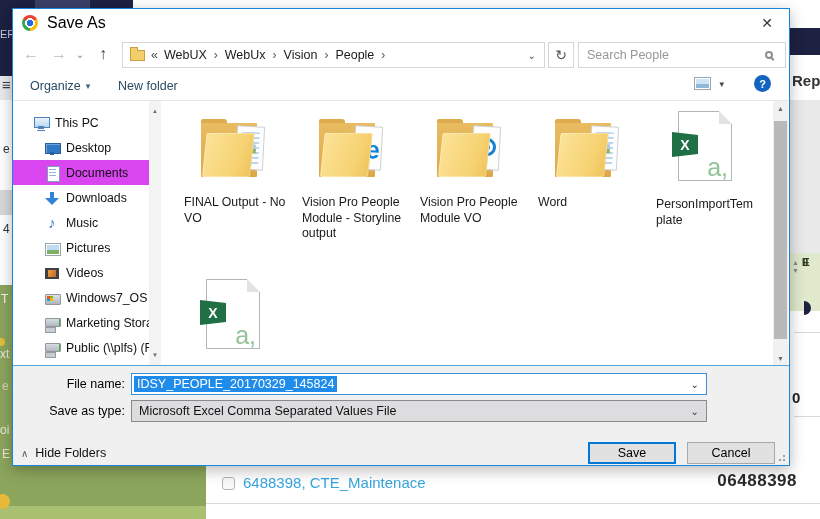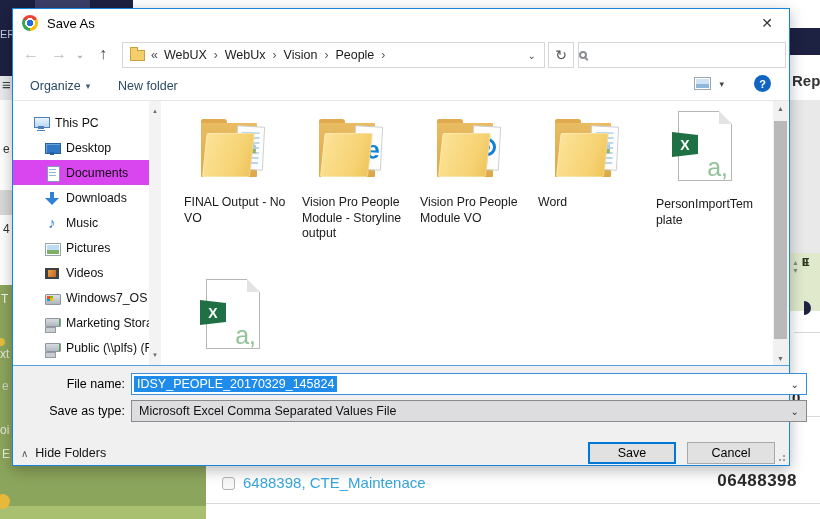--- a/index.html
+++ b/index.html
@@ -53,21 +53,21 @@
   .bb-num { right:23px; top:5px; font-size:17px; font-weight:bold; color:#2a2a2a; letter-spacing:.5px; }
 
   
   .dialog { position:absolute; left:12px; top:8px; width:778px; height:458px; background:#fff;
             border:1px solid #1585df; box-shadow:0 4px 14px rgba(0,0,0,.28); z-index:5; font-size:12.5px; }
 
   .titlebar { position:absolute; left:0; top:0; right:0; height:28px; display:flex; align-items:center; }
   .chrome { width:16px; height:16px; border-radius:50%; margin-left:9px;
             background: radial-gradient(circle at 50% 50%, #2a6ae0 0 3.2px, #fff 3.2px 4.8px, transparent 4.8px),
                         conic-gradient(from 60deg, #fbbc05 0 120deg, #34a853 0 240deg, #ea4335 0 360deg); }
-  .ttl { margin-left:9px; font-size:13px; color:#000; }
+  .ttl { margin-left:9px; font-size:16px; color:#000; }
   .closebtn { position:absolute; right:6px; top:3px; width:32px; height:22px; display:flex; align-items:center; justify-content:center; font-size:14px; color:#333; cursor:pointer; }
 
   .addrbar { position:absolute; left:0; top:28px; right:0; height:34px; }
   .navico { position:absolute; top:5px; height:24px; display:flex; align-items:center; justify-content:center; }
   .nv-back { left:6px;  width:24px; font-size:16px; color:#b9bec4; }
   .nv-fwd  { left:34px; width:24px; font-size:16px; color:#b9bec4; }
   .nv-drop { left:60px; width:14px; font-size:10px; color:#8a8a8a; }
   .nv-up   { left:78px; width:24px; font-size:16px; color:#464646; }
   .crumbbox { position:absolute; left:109px; top:5px; width:423px; height:26px; border:1px solid #d6d6d6; background:#fff;
               display:flex; align-items:center; overflow:hidden; }
@@ -157,21 +157,21 @@
   .csv-a { position:absolute; right:3px; bottom:-2px; font-size:25px; color:#93c398; }
   .fscroll { position:absolute; left:760px; top:0; width:15px; height:264px; background:#f1f1f1; }
   .farrow { position:absolute; left:0; width:15px; height:14px; display:flex; align-items:center; justify-content:center; font-size:7px; color:#6b6b6b; }
   .fa-up { top:0; } .fa-dn { bottom:0; }
   .fthumb { position:absolute; left:1px; top:20px; width:13px; height:218px; background:#b9b9b9; }
 
   
   .dlg-bottom { position:absolute; left:0; top:356px; right:0; height:100px; background:#f0f0f0; border-top:1px solid #55a4db; }
   .flabel-col { position:absolute; left:0; width:112px; text-align:right; font-size:12.5px; color:#000; }
   .lb-name { top:11px; } .lb-type { top:38px; }
-  .combo { position:absolute; left:118px; width:676px; height:22px; display:flex; align-items:center; cursor:pointer; }
+  .combo { position:absolute; left:118px; width:576px; height:22px; display:flex; align-items:center; cursor:pointer; }
   .combo-name { top:7px; background:#fff; border:1px solid #3a8fd9; }
   .combo-type { top:34px; background:#dddde0; border:1px solid #8a8a8a; }
   .sel-text { background:#1f8ceb; color:#fff; padding:1px 3px; margin-left:2px; font-size:12.5px; white-space:nowrap; }
   .type-text { padding-left:7px; font-size:12.5px; color:#111; white-space:nowrap; }
   .combo-caret { margin-left:auto; padding:0 7px; font-size:10px; color:#333; }
   .hidefolders { position:absolute; left:8px; top:80px; display:flex; align-items:center; gap:7px; font-size:12.5px; color:#111; cursor:pointer; }
   .hf-caret { font-size:10px; color:#5a5a5a; }
   .btn { position:absolute; top:76px; width:88px; height:22px; background:#e1e1e1; font-family:inherit; font-size:12.5px; color:#000;
          display:flex; align-items:center; justify-content:center; cursor:pointer; }
   .btn-save { left:575px; border:2px solid #0078d7; }
@@ -262,20 +262,21 @@
       <span class="crumb">Vision</span>
       <span class="csep">›</span>
       <span class="crumb">People</span>
       <span class="csep">›</span>
       <span class="crumb-caret">⌄</span>
     </div>
     <span class="refreshbox">
         <span>↻</span>
       </span>
     <div class="searchbox">
+      <input type="text" placeholder="Search People" style="">
       <span class="mag"></span>
     </div>
   </div>
 
   <div class="toolbar">
     <span class="tb-btn tb-organize">
       <span>Organize</span>
       <span class="tb-caret">▾</span>
     </span>
     <span class="tb-btn tb-newfolder">

